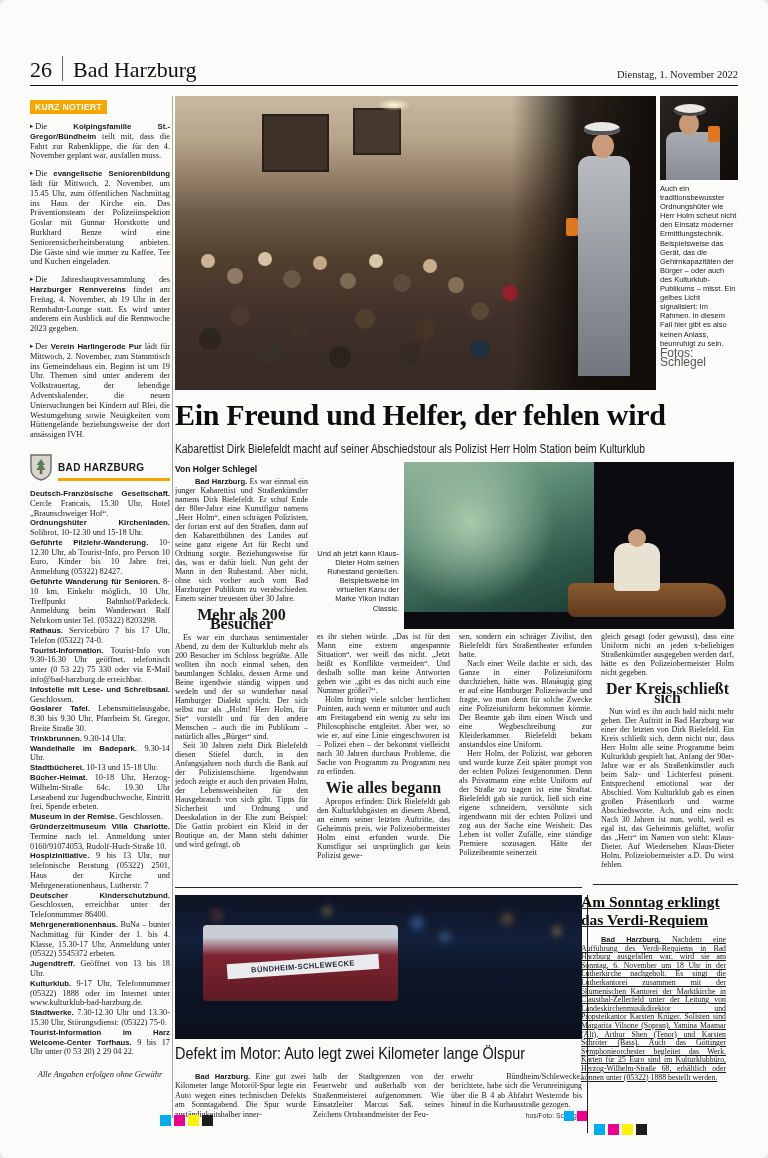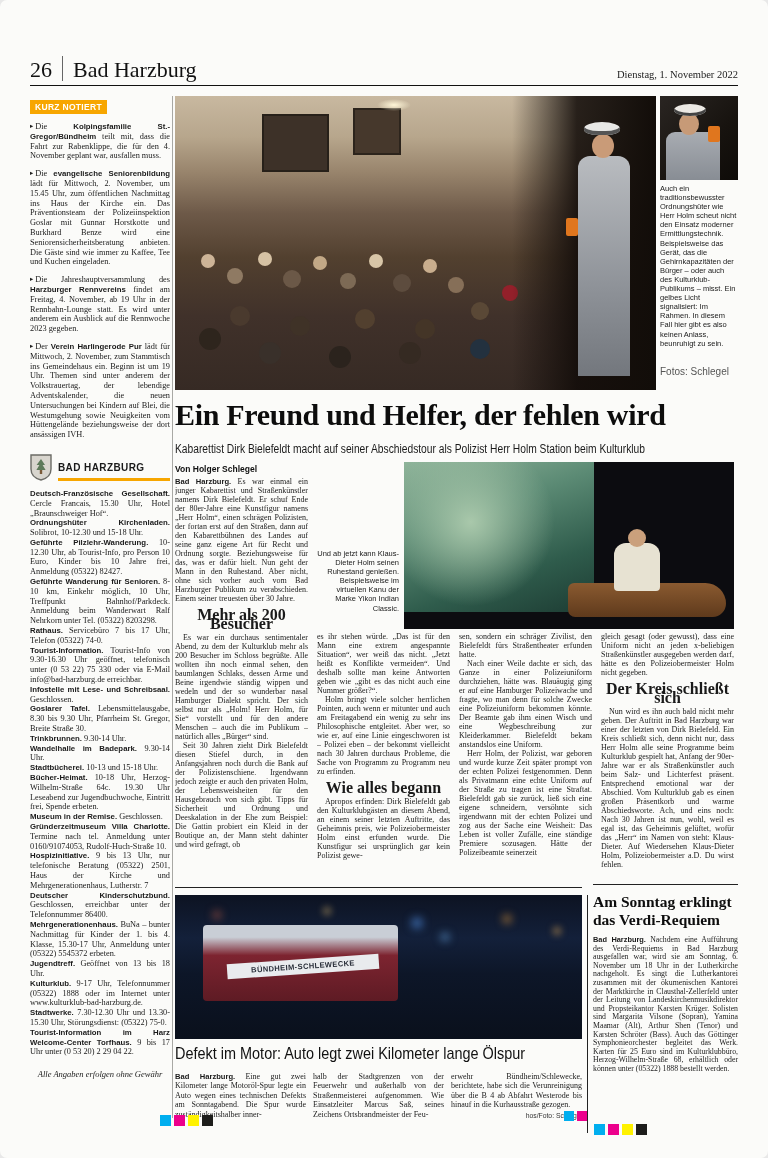--- a/index.html
+++ b/index.html
@@ -97,34 +97,34 @@
 
   .acol { position:absolute; width:133px; overflow:hidden; font-size:8px; line-height:9px;
           text-align:justify; hyphens:auto; }
   .acol1 { left:175px; top:477px; height:404px; }
   .acol2 { left:317px; top:632px; height:250px; }
   .acol3 { left:459px; top:632px; height:250px; }
   .acol4 { left:601px; top:632px; height:248px;font-family:Liberation Serif, serif; }
   .art-p { text-indent:8px; }
   .art-p.ni { text-indent:0; }
   .art-h { font-weight:bold; font-size:16px; text-align:center; margin:7px 0 5px; }
-  .dateline { font-family:"Liberation Sans",sans-serif; font-size:7.6px; }
+  .dateline { font-family:"Liberation Sans",sans-serif; font-size:7.6px;margin-left:20px; }
 
   .cap-right { position:absolute; left:660px; top:184px; width:78px; font-family:"Liberation Sans",sans-serif;
                font-size:7.5px; line-height:9.1px; color:#1a1a1a; }
-  .cap-credit { color:#555; font-size:10px; margin-top:19px; }
+  .cap-credit { color:#555; font-size:12px; margin-top:1px; }
   .cap-mid { position:absolute; left:317px; top:549px; width:82px; text-align:right;
              font-family:"Liberation Sans",sans-serif; font-size:7.5px; line-height:9.1px; color:#1a1a1a; }
 
   .hrule-left  { position:absolute; left:175px; top:887px; width:407px; height:1px; background:#222; }
   .hrule-right { position:absolute; left:593px; top:884px; width:145px; height:1px; background:#222; }
   .vdiv-bottom { position:absolute; left:586.5px; top:895px; width:1px; height:238px; background:#222; }
 
   
-  .verdi { position:absolute; left:593px; top:893px; width:145px; }
+  .verdi { position:absolute; left:581px; top:893px; width:145px;text-decoration:underline; }
   .verdi-title { font-weight:bold; font-size:15.5px; line-height:18px; color:#0d0d0d; }
   .verdi-body { margin-top:7px; font-size:7.8px; line-height:8.6px; text-align:justify; hyphens:auto; }
   .verdi-body b { font-family:"Liberation Sans",sans-serif; font-size:7.4px; }
 
   
   .bottom-head { position:absolute; left:175px; top:1044px; width:460px; font-family:"Liberation Sans",sans-serif;
                  font-size:17px; white-space:nowrap; transform:scaleX(.85); transform-origin:left center; color:#111; }
   .bcol { position:absolute; top:1072px; width:131px; height:54px; overflow:hidden;
           font-size:8px; line-height:9.4px; text-align:justify; hyphens:auto; }
   .bcol1 { left:175px; } .bcol2 { left:313px; } .bcol3 { left:451px; }

